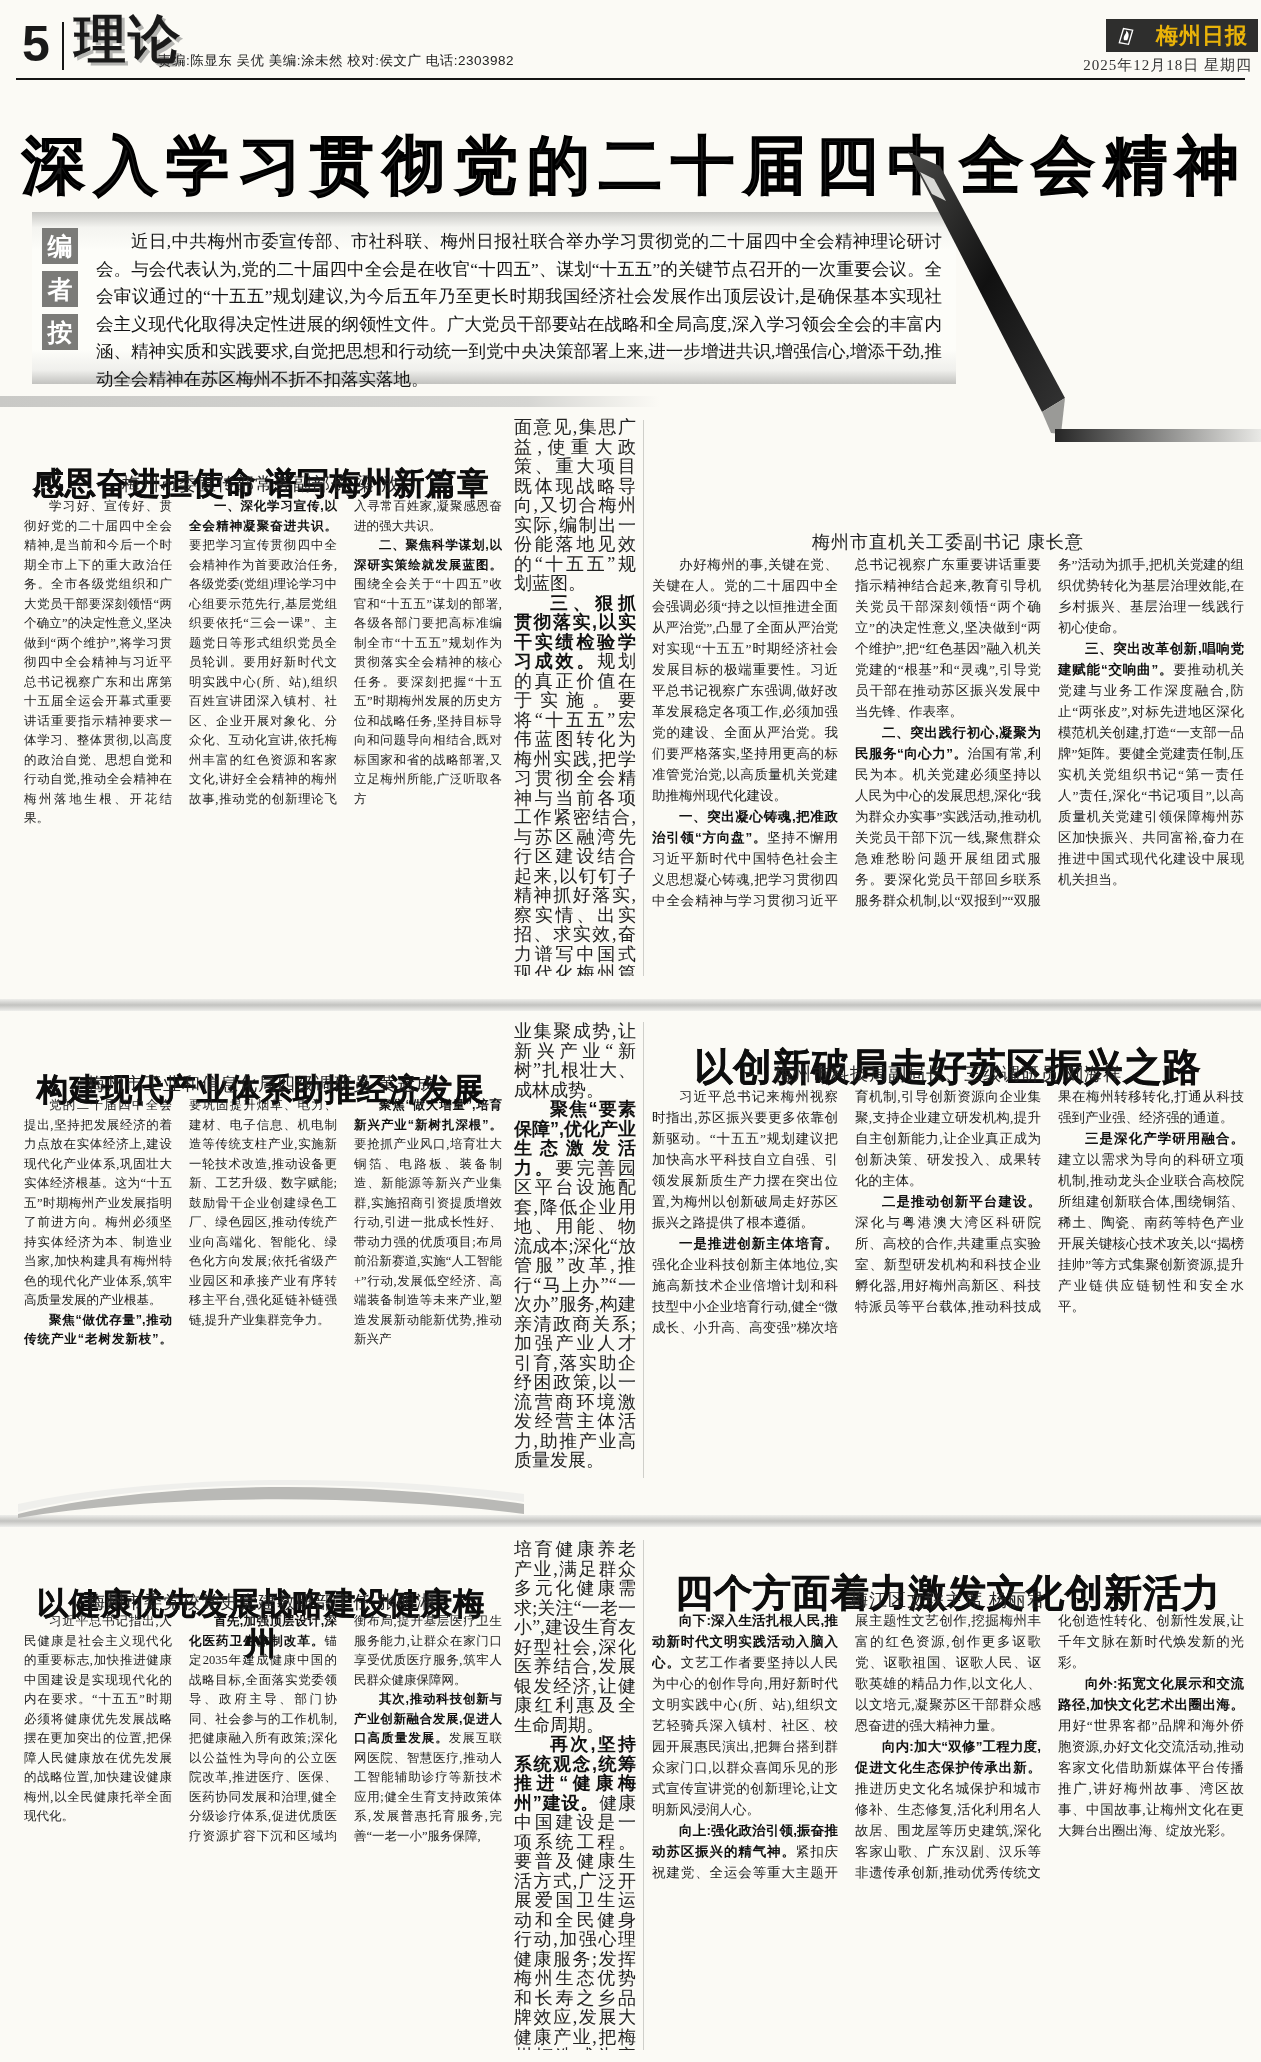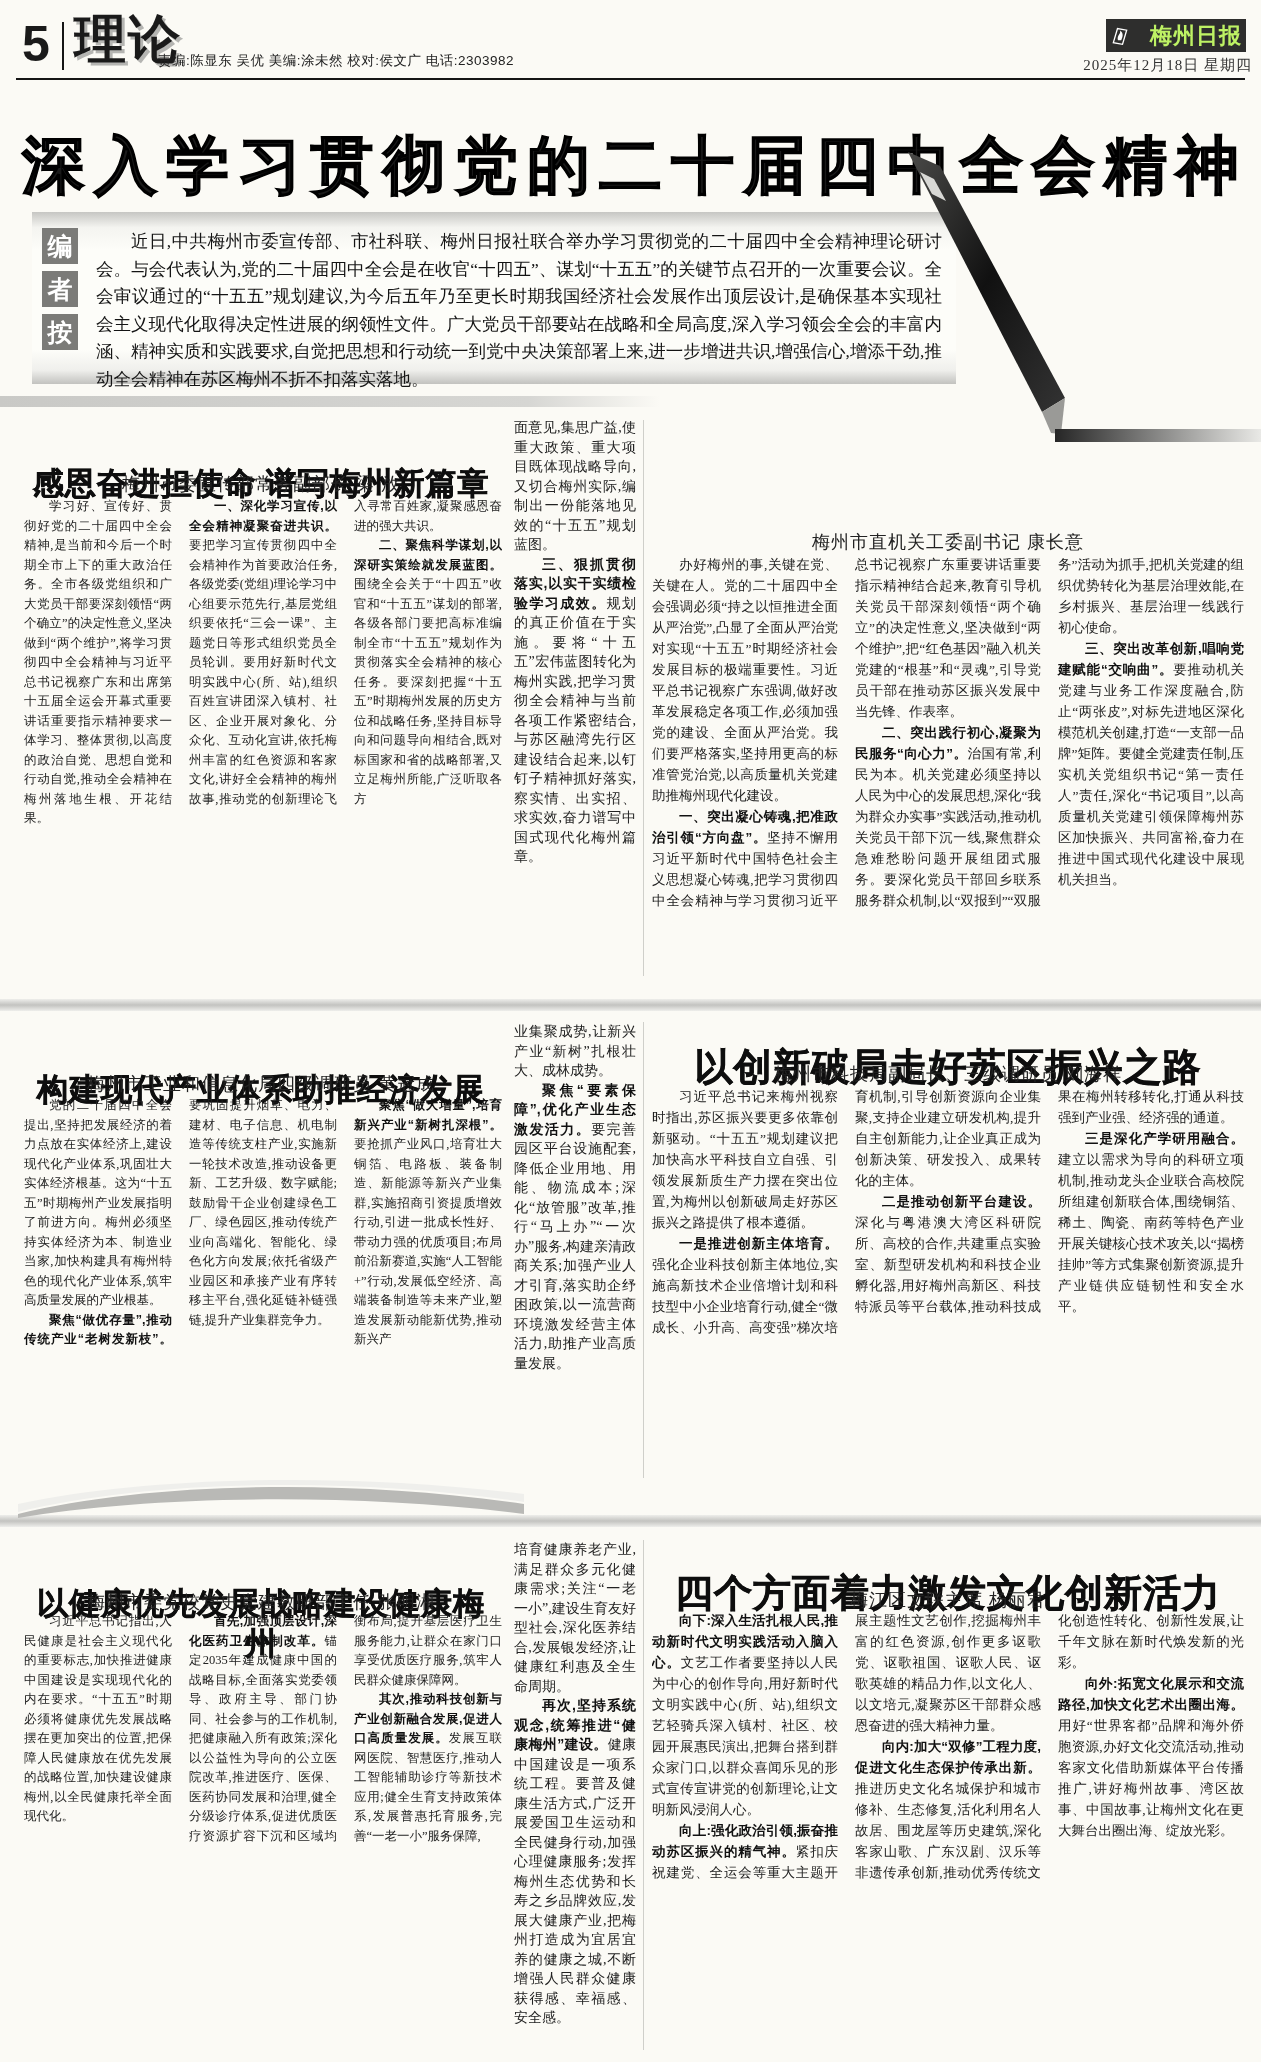--- a/index.html
+++ b/index.html
@@ -11,22 +11,22 @@
   }
   
   .hdr-rule{position:absolute;left:16px;top:78px;width:1229px;height:2px;background:#151515;}
   .pageno{position:absolute;left:22px;top:16px;font-family:"Liberation Sans","DejaVu Sans",sans-serif;
     font-size:50px;font-weight:700;line-height:56px;}
   .hdr-vline{position:absolute;left:62px;top:22px;width:2px;height:48px;background:#151515;}
   .section-title{position:absolute;left:74px;top:10px;font-size:52px;font-weight:900;line-height:60px;
     letter-spacing:2px;text-shadow:3px 3px 0 #b5b5b2;}
   .credits{position:absolute;left:158px;top:52px;font-family:"Liberation Sans","DejaVu Sans",sans-serif;
     font-size:13.5px;color:#222;letter-spacing:.5px;}
-  .masthead{position:absolute;left:1106px;top:19px;width:140px;height:33px;background:#2e2e2d;
-    color:#bef264;display:flex;align-items:center;justify-content:center;gap:20px;}
+  .masthead{position:absolute;left:1106px;top:19px;width:152px;height:33px;background:#2e2e2d;
+    color:#eab308;display:flex;align-items:center;justify-content:center;gap:20px;}
   .masthead .mh-text{font-size:22px;font-weight:700;letter-spacing:1px;}
   .mh-icon{width:20px;height:20px;display:inline-block;}
   .hdr-date{position:absolute;left:1000px;top:56px;width:252px;text-align:right;font-size:15px;color:#333;letter-spacing:1px;}
   
   .banner{position:absolute;left:22px;top:86px;width:1217px;height:76px;
     display:flex;justify-content:space-between;align-items:center;
     font-size:63px;font-weight:900;-webkit-text-stroke:1.2px #000;line-height:74px;}
   
   .ednote{position:absolute;left:32px;top:212px;width:924px;height:172px;
     background:linear-gradient(180deg,#c6c6c3 0%,#f4f4f0 9%,#fdfdf9 22%,#fdfdf9 80%,#efefec 92%,#c2c2bf 100%);}
@@ -52,21 +52,21 @@
   .t-left{left:22px;width:478px;font-size:31px;line-height:40px;margin-top:44px;}
   .t-right{left:652px;width:592px;font-size:38px;line-height:46px;}
   .art-byline{position:absolute;text-align:center;font-family:"Liberation Sans","DejaVu Sans",sans-serif;
     font-size:18px;color:#222;letter-spacing:1px;}
   .b-left{left:22px;width:478px;}
   .b-right{left:652px;width:592px;}
   .art-body{position:absolute;overflow:hidden;text-align:justify;color:#222;}
   .cols3{column-count:3;column-gap:17px;}
   .body-l{font-size:12.5px;line-height:19.5px;}
   .body-r{font-size:13.5px;line-height:21px;}
-  .colD{position:absolute;overflow:hidden;text-align:justify;color:#222;font-size:14px;line-height:19.5px;}
+  .colD{position:absolute;overflow:hidden;text-align:justify;color:#222;font-size:18px;line-height:19.5px;}
   .para{margin:0;text-indent:2em;}
   .para.cont{text-indent:0;}
   .lead{font-family:"Liberation Sans","DejaVu Sans",sans-serif;font-weight:700;color:#111;}
   
   #a1-title{top:420px;} #a1-byline{top:472px;} #a1-body{left:24px;top:497px;width:478px;height:478px;}
   #a1-colD{left:514px;top:418px;width:122px;height:558px;}
   #a2-title{top:474px;} #a2-byline{top:530px;} #a2-body{left:652px;top:554px;width:592px;height:422px;}
   #a3-title{top:1026px;} #a3-byline{top:1072px;} #a3-body{left:24px;top:1096px;width:478px;height:382px;}
   #a3-colD{left:514px;top:1022px;width:122px;height:456px;}
   #a4-title{top:1012px;} #a4-byline{top:1062px;} #a4-body{left:652px;top:1086px;width:592px;height:392px;}

